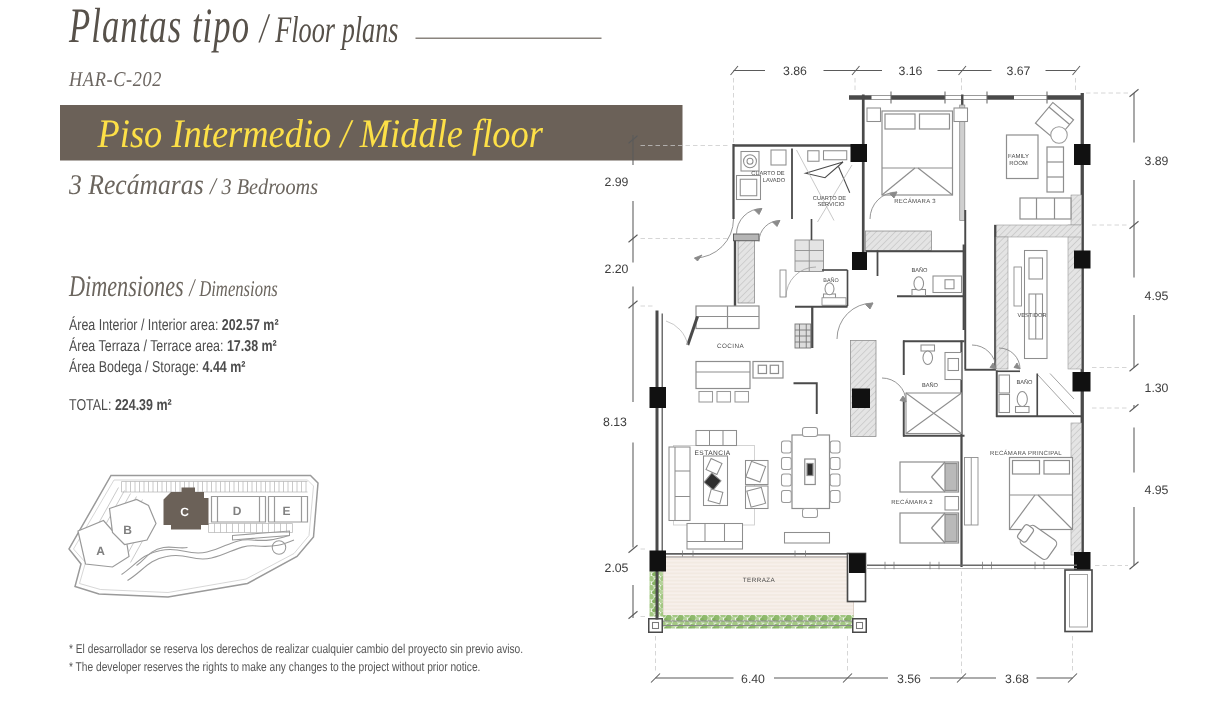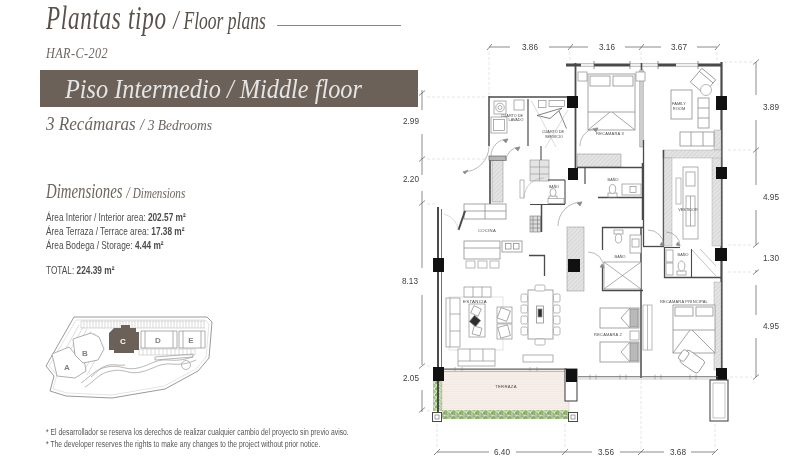--- a/index.html
+++ b/index.html
@@ -11,21 +11,21 @@
 <div id="page">
 
   <div class="abs" style="left:46px;top:2px;color:#57514a;font-style:italic;white-space:nowrap;transform:scaleX(0.70);transform-origin:0 0;line-height:1;">
     <span style="font-size:33px;letter-spacing:1px;">Plantas tipo </span><span style="font-size:28px;">/ </span><span style="font-size:25px;">Floor plans</span>
   </div>
 
   <div class="abs" style="left:277px;top:25px;width:124px;height:1px;background:#8a847e;"></div>
 
   <div class="abs" style="left:46px;top:47px;font-style:italic;font-size:14px;line-height:1;color:#6b6560;letter-spacing:0.5px;transform:scaleX(0.87);transform-origin:0 0;">HAR-C-202</div>
 
-  <div class="abs" style="left:40px;top:70px;width:378px;height:37px;background:#6b6158;color:#e5e5e5;font-style:italic;overflow:hidden;">
+  <div class="abs" style="left:40px;top:70px;width:415px;height:37px;background:#6b6158;color:#fde047;font-style:italic;overflow:hidden;">
     <div style="position:absolute;left:25px;top:6px;font-size:27px;line-height:1;white-space:nowrap;transform:scaleX(0.90);transform-origin:0 0;">Piso Intermedio / Middle floor</div>
   </div>
 
   <div class="abs" style="left:46px;top:114px;color:#6b655e;font-style:italic;white-space:nowrap;transform:scaleX(0.9);transform-origin:0 0;line-height:1;">
     <span style="font-size:19px;">3 Recámaras </span><span style="font-size:16px;">/ </span><span style="font-size:15px;">3 Bedrooms</span>
   </div>
 
   <div class="abs" style="left:46px;top:181px;color:#6b655e;font-style:italic;white-space:nowrap;transform:scaleX(0.74);transform-origin:0 0;line-height:1;">
     <span style="font-size:20px;">Dimensiones </span><span style="font-size:17px;">/ </span><span style="font-size:15px;">Dimensions</span>
   </div>

